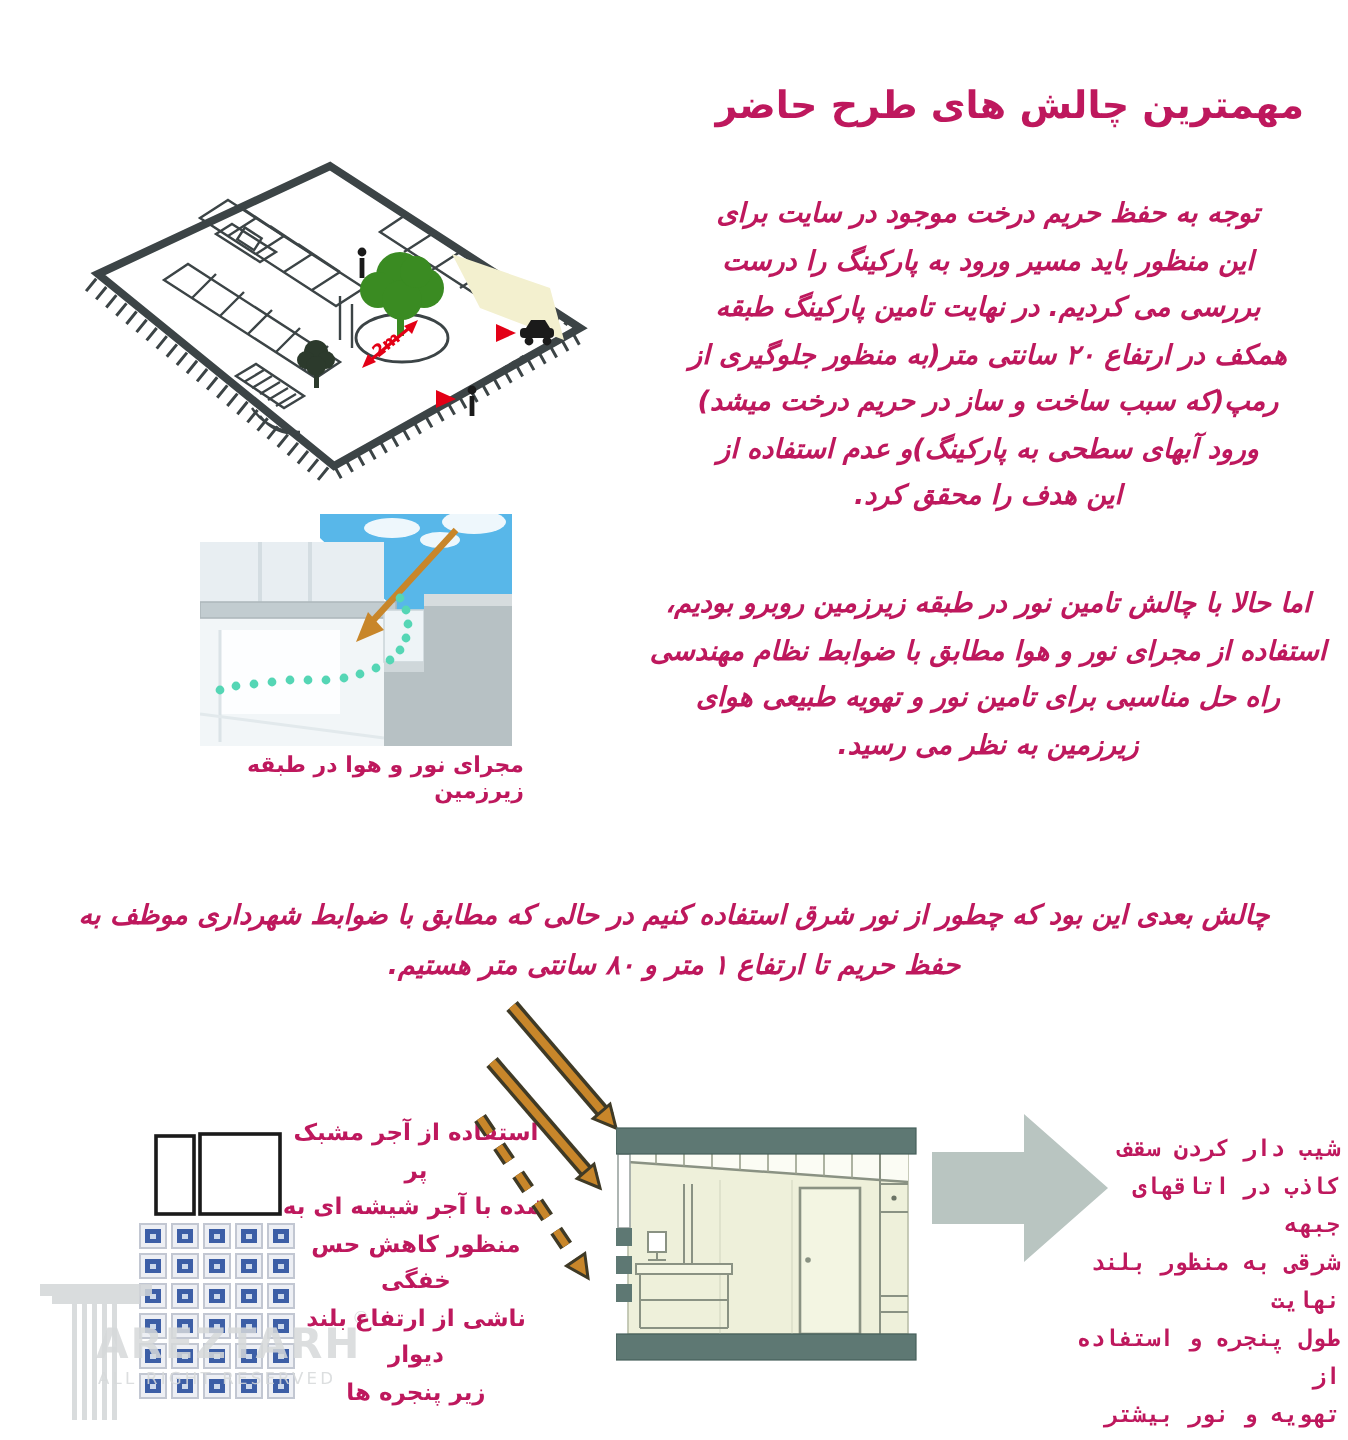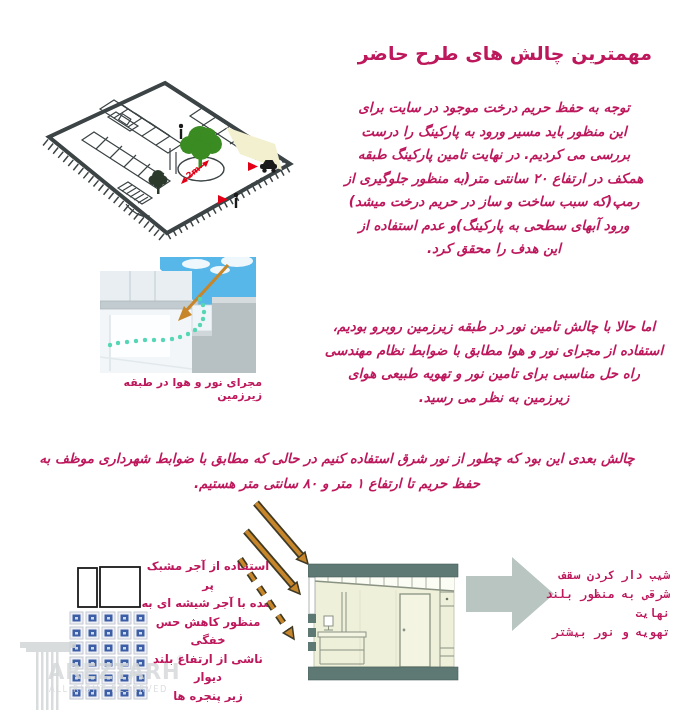--- a/index.html
+++ b/index.html
@@ -2,21 +2,21 @@
 <html lang="fa"><head>
 <meta charset="utf-8">
 <style>
   html,body{margin:0;padding:0;background:#9a9a9a;}
   .canvas{position:relative;width:674px;height:720px;background:#ffffff;overflow:hidden;
           font-family:"DejaVu Sans","Liberation Sans",sans-serif;color:#be185d;}
   .title{position:absolute;top:42px;right:22px;margin:0;font-size:19px;font-weight:bold;direction:rtl;}
   .para{position:absolute;direction:rtl;font-weight:bold;text-align:center;}
   .para .ln{white-space:nowrap;font-style:italic;}
   #p1{top:96px;right:8px;width:344px;font-size:13.5px;line-height:23.5px;}
-  #p2{top:291px;right:6px;width:348px;font-size:13.5px;line-height:23.5px;margin-top:24px;}
+  #p2{top:291px;right:6px;width:348px;font-size:13.5px;line-height:23.5px;}
   #p3{top:446px;left:10px;width:654px;font-size:13.5px;line-height:25px;}
   .caption{position:absolute;top:376px;left:94px;width:168px;font-size:11px;font-weight:bold;
            direction:rtl;}
   .note{position:absolute;direction:rtl;font-weight:bold;}
   #noteL{top:557px;left:113px;width:134px;font-size:11.5px;line-height:18.5px;text-align:center;margin-left:28px;}
   #noteR{top:566px;right:4px;width:134px;font-size:11.5px;line-height:19px;text-align:right;font-family:Liberation Mono, monospace;}
   .abs{position:absolute;}
   svg text{font-family:"DejaVu Sans","Liberation Sans",sans-serif;}
 </style>
 </head>
@@ -317,17 +317,19 @@
     <rect x="0" y="8" width="150" height="13" fill="#5e7873" stroke="#47605b" stroke-width="0.6"></rect>
     <rect x="0" y="111" width="150" height="13" fill="#5e7873" stroke="#47605b" stroke-width="0.6"></rect>
   </svg>
 
   <svg class="abs" id="bigarrow" style="left:466px;top:552px;" width="92" height="84" viewBox="0 0 92 84">
     <polygon points="0,24 46,24 46,5 88,42 46,79 46,60 0,60" fill="#b9c5c1"></polygon>
   </svg>
 
   <div class="note" id="noteR">
     <div class="ln">شیب دار کردن سقف</div>
+    <div class="ln">کاذب در اتاقهای جبهه</div>
     <div class="ln">شرقی به منظور بلند نهایت</div>
+    <div class="ln">طول پنجره و استفاده از</div>
     <div class="ln">تهویه و نور بیشتر</div>
   </div>
 
 </div>
 
 </body></html>

